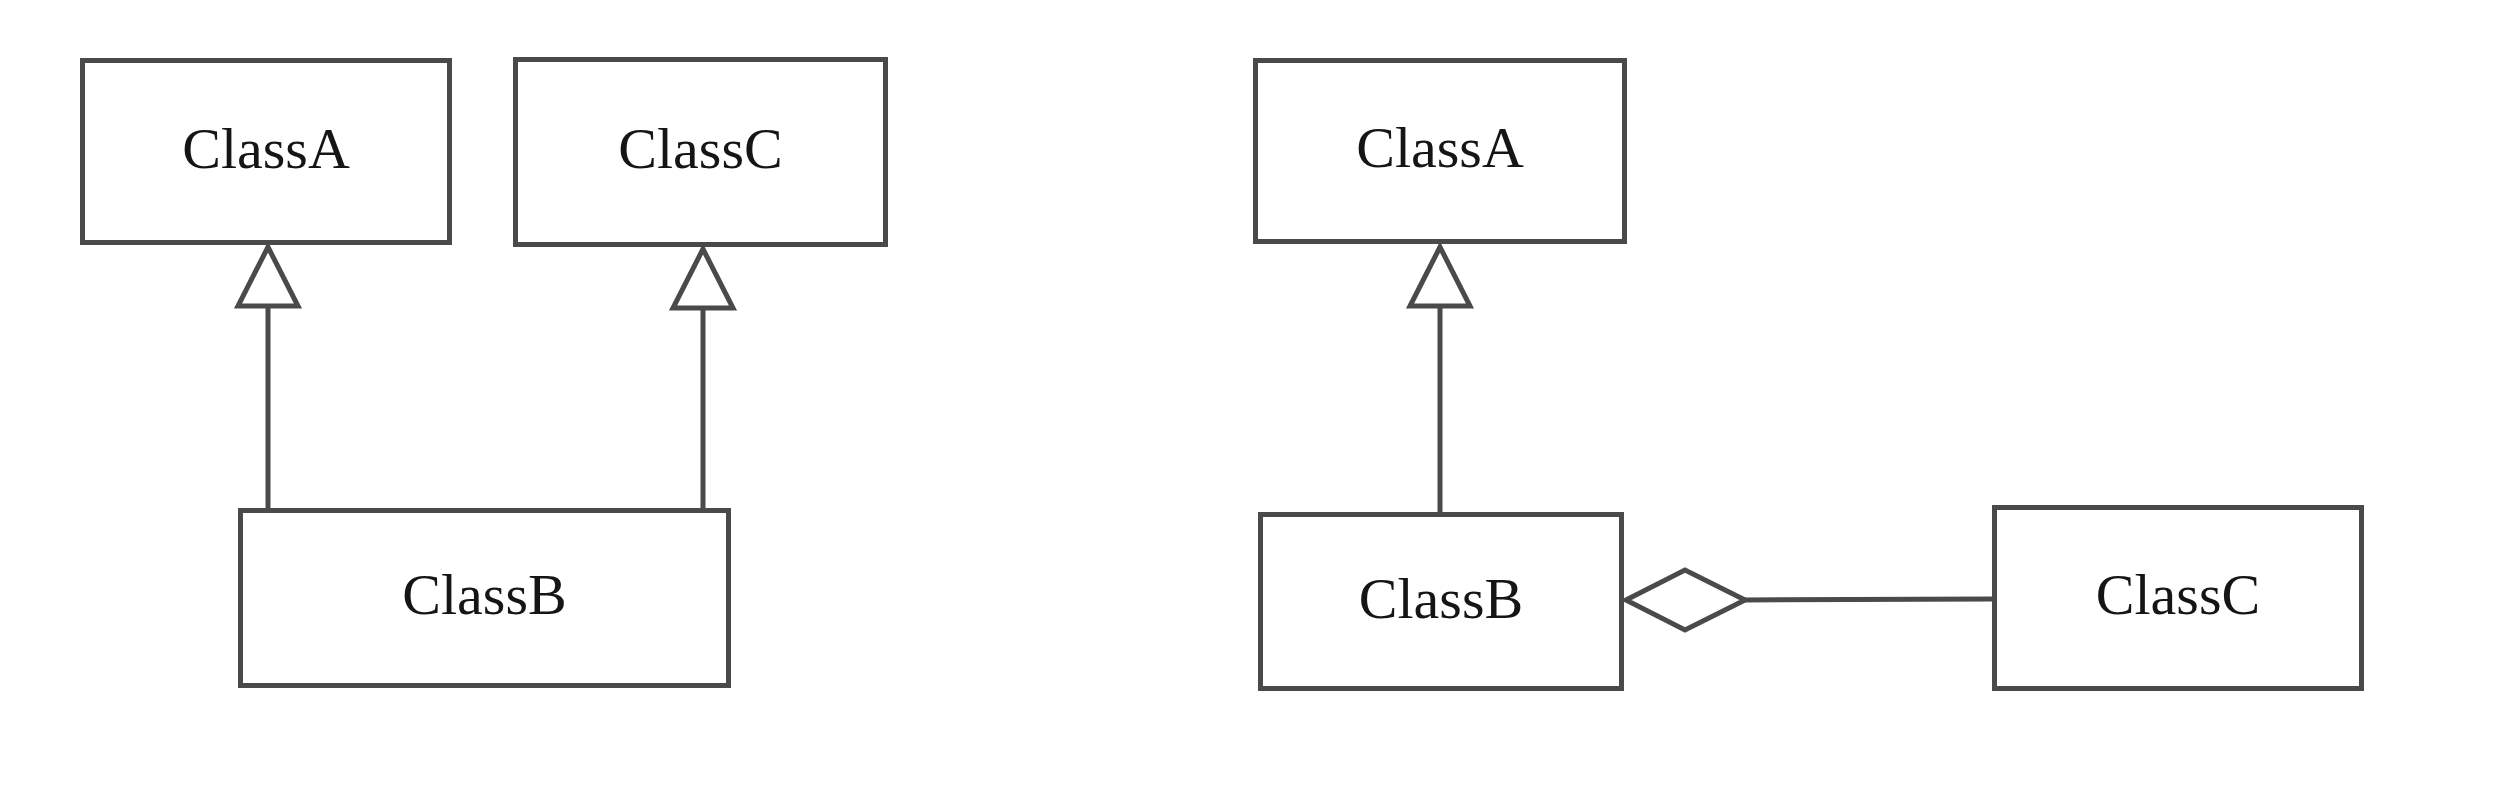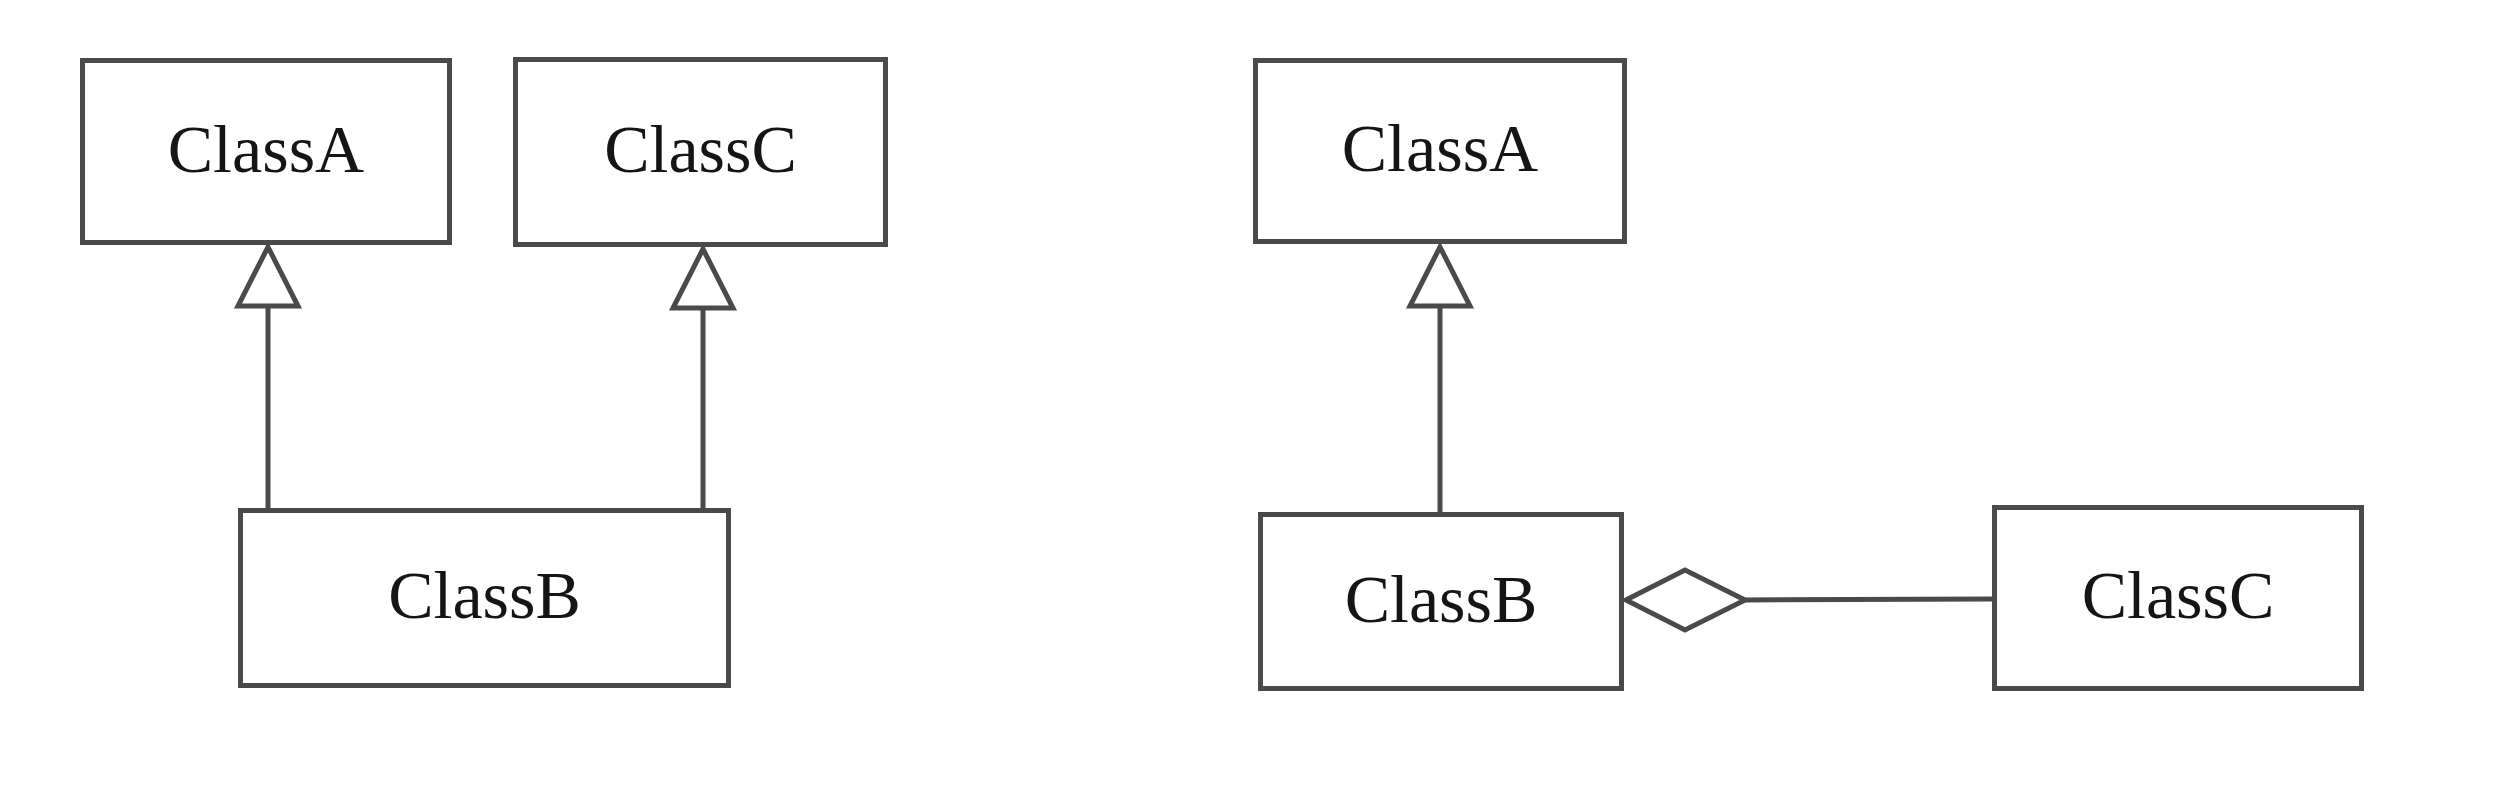--- a/index.html
+++ b/index.html
@@ -35,21 +35,21 @@
   }
   .class-box{
     position:absolute;
     border:5px solid var(--stroke);
     background:#ffffff;
     display:flex;
     align-items:center;
     justify-content:center;
   }
   .class-label{
-    font-size:68px;
+    font-size:58px;
     color:var(--text);
     line-height:1;
     white-space:nowrap;
     padding-bottom:6px;
   }
 </style>
 </head>
 <body>
 
 <div class="canvas">

